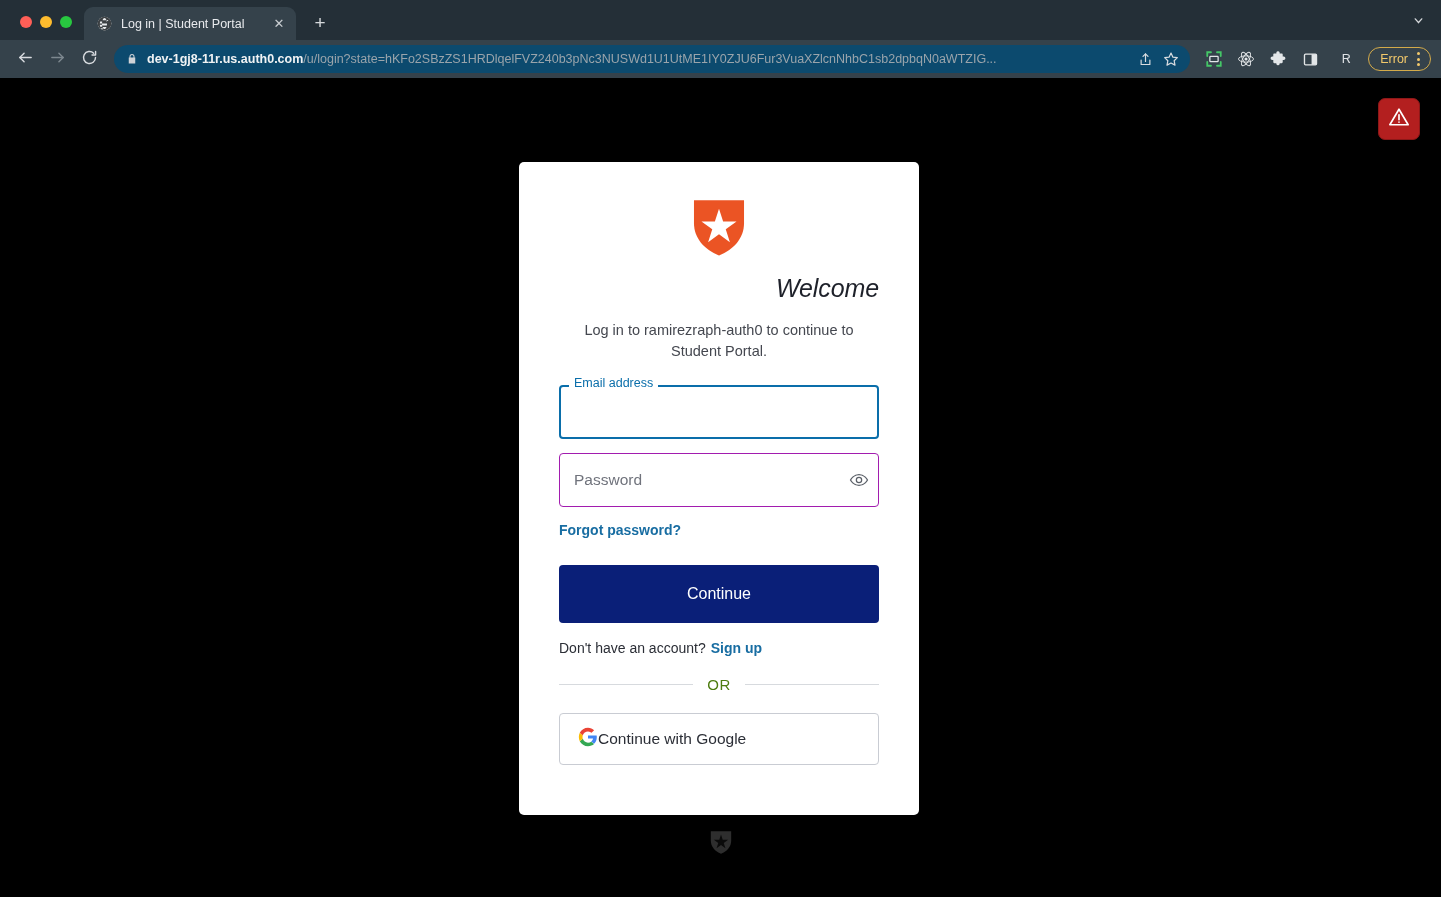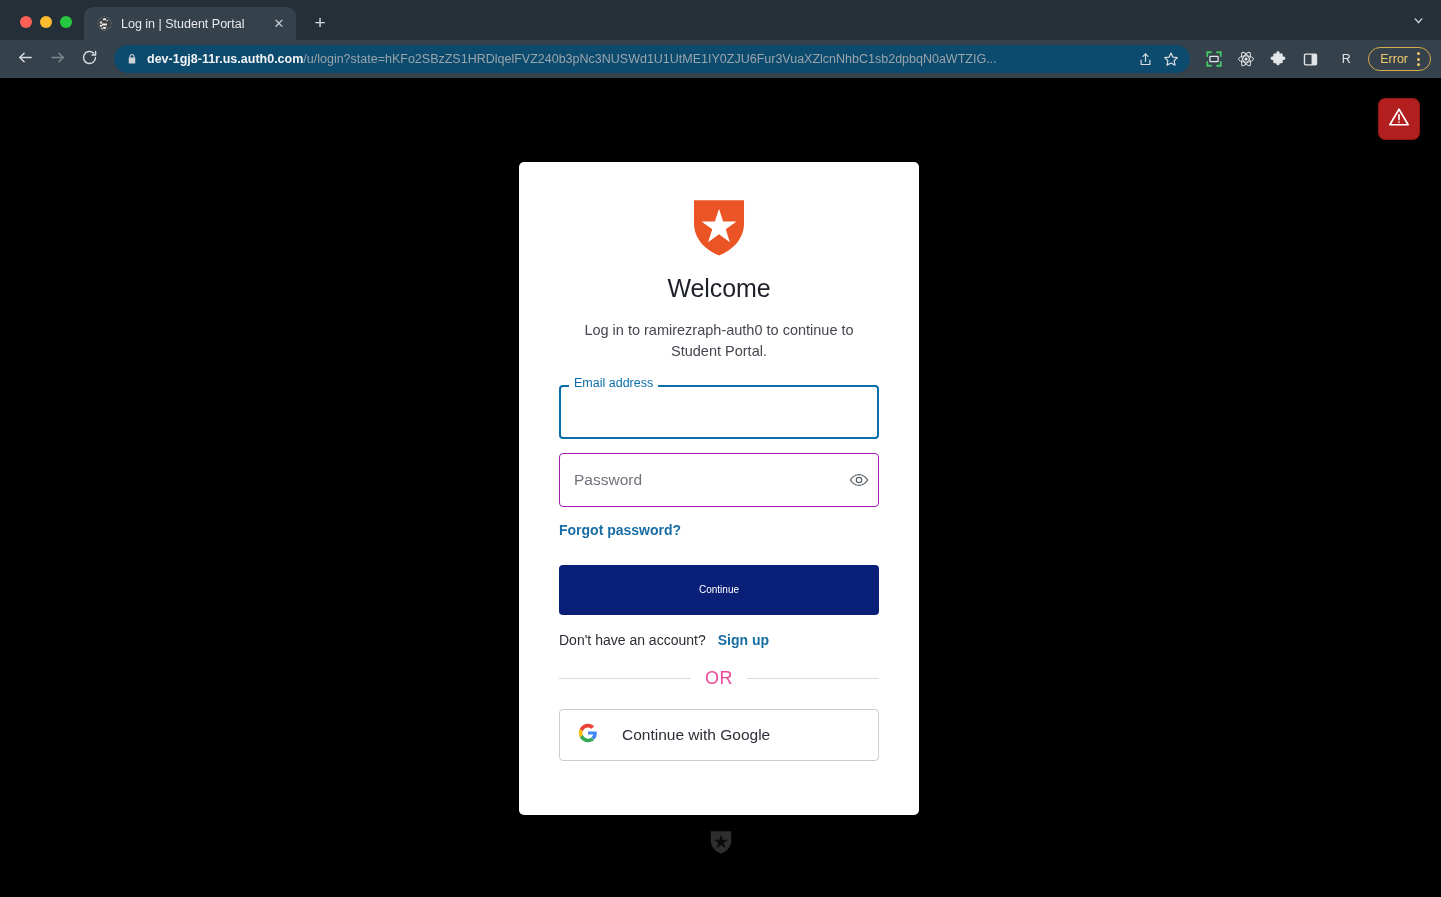--- a/index.html
+++ b/index.html
@@ -123,22 +123,22 @@
   }
 
   .card {
     position:absolute; left:519px; top:84px;
     width:400px; min-height:653px;
     background:#ffffff; border-radius:5px;
     padding: 36px 40px 34px;
   }
   .logo-wrap { display:flex; justify-content:center; margin-bottom:16px; }
   .welcome {
-    text-align:center; font-size:25px; color:#1e212a;
-    font-weight:400; letter-spacing:-.1px; margin-bottom:17px;
+    text-align:right; font-size:25px; color:#1e212a;
+    font-weight:400; letter-spacing:-.1px; margin-bottom:17px;font-style:italic;
   }
   .subtitle {
     text-align:center; font-size:14.5px; color:#44474f;
     line-height:1.47; margin-bottom:22px; padding: 0 4px;
   }
 
   
   .field-email {
     position:relative; height:54px; margin-bottom:14px;
   }
@@ -175,41 +175,41 @@
     width:38px;height:100%; flex:none;
     display:flex;align-items:center;justify-content:center;
     color:#5c6169;
   }
 
   .forgot {
     display:inline-block; font-size:14px; font-weight:700;
     color:#186da2; text-decoration:none; margin-bottom:27px;
   }
   .btn-continue {
-    display:block; width:100%; height:50px;
+    display:block; width:100%; height:58px;
     background:#0a1f78; color:#fff; border:none; border-radius:4px;
-    font-size:10px; font-family:"Liberation Sans", sans-serif;
+    font-size:16px; font-family:"Liberation Sans", sans-serif;
     margin-bottom:17px; cursor:pointer;
   }
   .signup-row {
     font-size:14px; color:#2b2e36; margin-bottom:20px;
   }
   .signup-row a {
-    color:#186da2; font-weight:700; text-decoration:none; margin-left:12px;
+    color:#186da2; font-weight:700; text-decoration:none; margin-left:5px;
   }
   .or-row {
     display:flex; align-items:center; gap:14px; margin-bottom:20px;
   }
   .or-row .line { flex:1; height:1px; background:#d7dade; }
-  .or-row .or { font-size:18px; color:#ec4899; letter-spacing:.4px; }
+  .or-row .or { font-size:15px; color:#4d7c0f; letter-spacing:.4px; }
 
   .btn-google {
     display:flex; align-items:center; width:100%; height:52px;
     background:#fff; border:1px solid #c9ccd3; border-radius:4px;
-    padding: 0 18px; gap:24px; cursor:pointer;
+    padding: 0 18px; cursor:pointer;
     font-family:"Liberation Sans", sans-serif;
   }
   .btn-google .gtxt { font-size:15.5px; color:#2b2e36; }
 
   .footer-logo {
     position:absolute; left:0; top:752px; width:1441px;
     display:flex; justify-content:center;
   }
 </style>
 </head>

